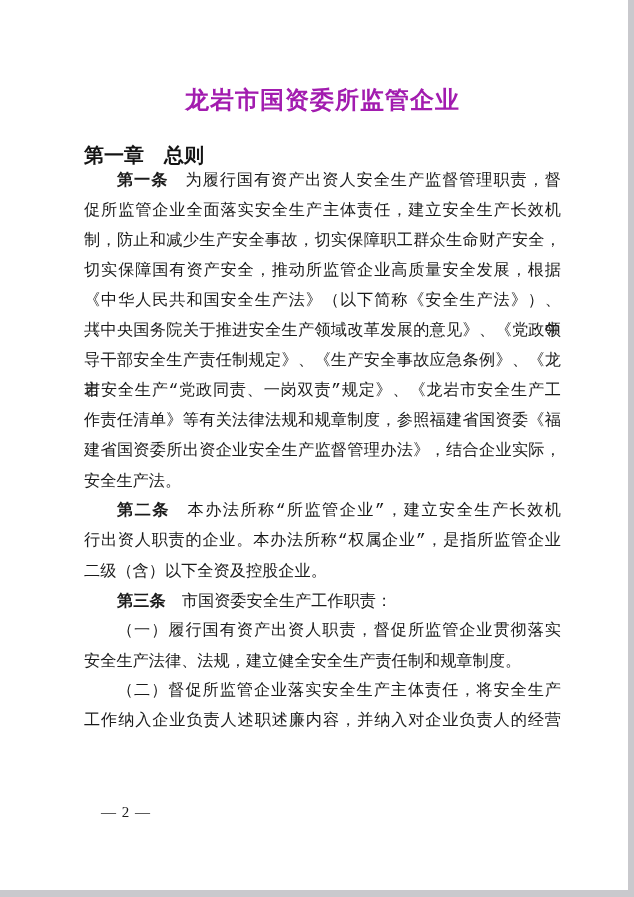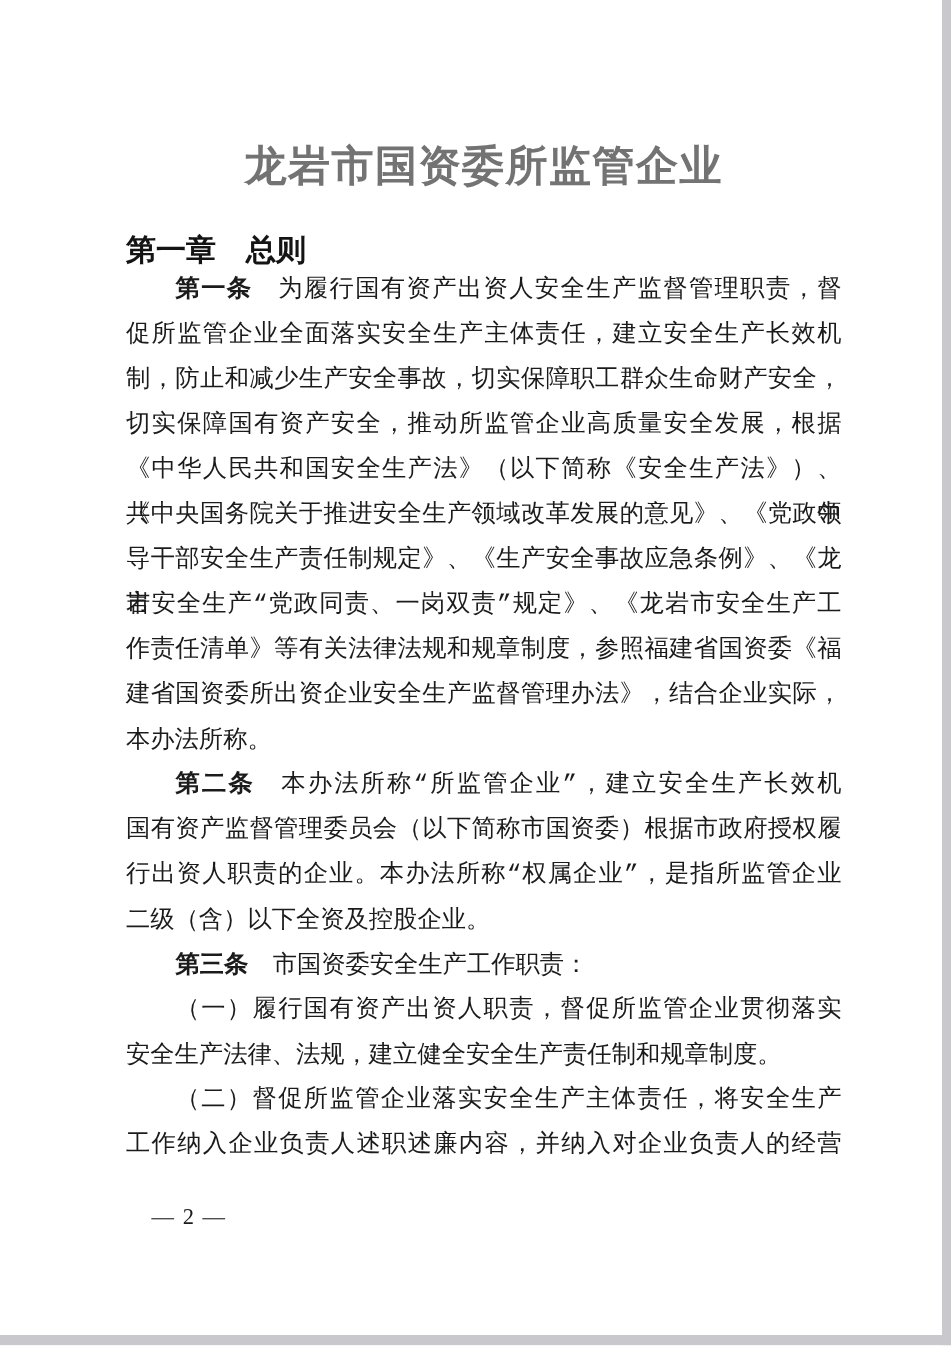--- a/index.html
+++ b/index.html
@@ -16,27 +16,27 @@
   }
 
   .content {
     position: absolute;
     left: 84px;
     top: 83px;
     width: 477px;
   }
 
   .title {
-    margin: 12px;
-    font-size: 28px;
+    margin: 0;
+    font-size: 24px;
     line-height: 34px;
     text-align: center;
     font-weight: bold;
     letter-spacing: 1px;
-    color: #737373;
+    color: #a21caf;
   }
 
   .chapter {
     margin: 27px 0 0 0;
     font-size: 20px;
     line-height: 22px;
     font-weight: bold;
     font-family: "Liberation Sans", sans-serif;
     color: #141414;
   }
@@ -94,23 +94,22 @@
       <div class="bline indent jfull"><span class="lead">第一条</span><span>　为履行国有资产出资人安全生产监督管理职责，督</span></div>
       <div class="bline jfull"><span class="lead"></span><span>促所监管企业全面落实安全生产主体责任，建立安全生产长效机</span></div>
       <div class="bline jfull"><span class="lead"></span><span>制，防止和减少生产安全事故，切实保障职工群众生命财产安全，</span></div>
       <div class="bline jfull"><span class="lead"></span><span>切实保障国有资产安全，推动所监管企业高质量安全发展，根据</span></div>
       <div class="bline jfull"><span class="lead"></span><span>《中华人民共和国安全生产法》（以下简称《安全生产法》）、《中</span></div>
       <div class="bline jfull"><span class="lead"></span><span>共中央国务院关于推进安全生产领域改革发展的意见》、《党政领</span></div>
       <div class="bline jfull"><span class="lead"></span><span>导干部安全生产责任制规定》、《生产安全事故应急条例》、《龙岩</span></div>
       <div class="bline jfull"><span class="lead"></span><span>市安全生产“党政同责、一岗双责”规定》、《龙岩市安全生产工</span></div>
       <div class="bline jfull"><span class="lead"></span><span>作责任清单》等有关法律法规和规章制度，参照福建省国资委《福</span></div>
       <div class="bline jfull"><span class="lead"></span><span>建省国资委所出资企业安全生产监督管理办法》，结合企业实际，</span></div>
-      <div class="bline"><span class="lead"></span><span>本办法所称。</span></div>
+      <div class="bline"><span class="lead"></span><span>安全生产法。</span></div>
       <div class="bline indent jfull"><span class="lead">第二条</span><span>　本办法所称“所监管企业”，建立安全生产长效机</span></div>
-      <div class="bline jfull"><span class="lead"></span><span>国有资产监督管理委员会（以下简称市国资委）根据市政府授权履</span></div>
       <div class="bline jfull"><span class="lead"></span><span>行出资人职责的企业。本办法所称“权属企业”，是指所监管企业</span></div>
       <div class="bline"><span class="lead"></span><span>二级（含）以下全资及控股企业。</span></div>
       <div class="bline indent"><span class="lead">第三条</span><span>　市国资委安全生产工作职责：</span></div>
       <div class="bline indent jfull"><span class="lead"></span><span>（一）履行国有资产出资人职责，督促所监管企业贯彻落实</span></div>
       <div class="bline"><span class="lead"></span><span>安全生产法律、法规，建立健全安全生产责任制和规章制度。</span></div>
       <div class="bline indent jfull"><span class="lead"></span><span>（二）督促所监管企业落实安全生产主体责任，将安全生产</span></div>
       <div class="bline jfull"><span class="lead"></span><span>工作纳入企业负责人述职述廉内容，并纳入对企业负责人的经营</span></div>
     </div>
 
   </div>

